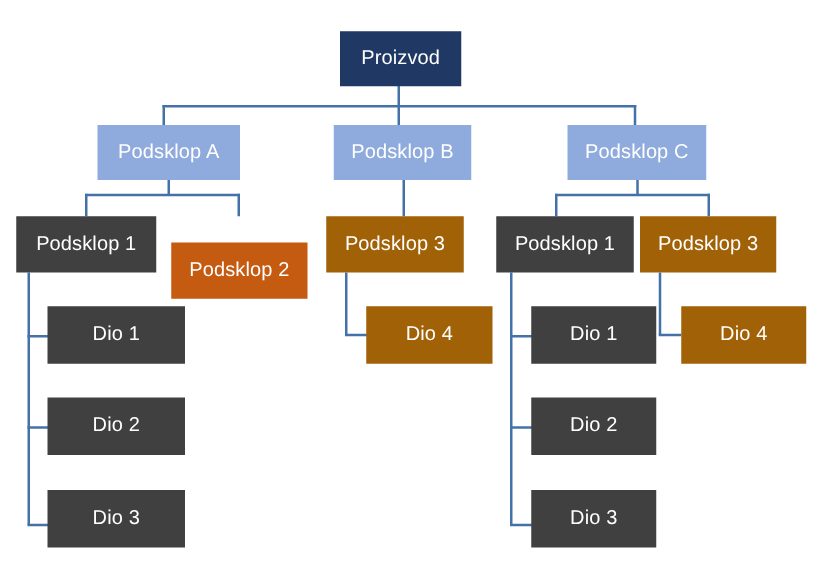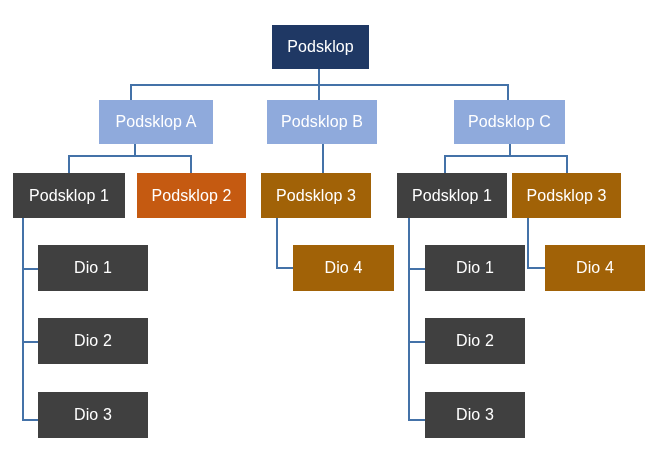--- a/index.html
+++ b/index.html
@@ -24,21 +24,21 @@
     color: #ffffff;
     font-size: 16px;
     line-height: 1;
     letter-spacing: 0.1px;
     white-space: nowrap;
     z-index: 2;
   }
   .node.root        { background: #1F3864; }
   .node.sub         { background: #8FAADC; }
   .node.peach       { background: #404040; }
-  .node.orange      { background: #C55A11; }
+  .node.orange      { background: #C55A11; margin-top: 21px; }
   .node.brown       { background: #a16207; }
   .conn {
     position: absolute;
     background: #4472A8;
     z-index: 1;
   }
   .conn.h { height: 2px; }
   .conn.v { width: 2px; }
 </style>
 </head>
@@ -76,24 +76,24 @@
 
   <div class="conn v" style="left:408px; top:218px; height:202px;"></div>
   <div class="conn h" style="left:408px; top:268px; width:18px;"></div>
   <div class="conn h" style="left:408px; top:341px; width:18px;"></div>
   <div class="conn h" style="left:408px; top:419px; width:18px;"></div>
 
   <div class="conn v" style="left:527px; top:218px; height:50px;"></div>
   <div class="conn h" style="left:527px; top:267px; width:18px;"></div>
 
   <div class="node root" style="left:272px; top:25px; width:97px; height:44px;">
-    <span>Podsklop</span>
+    <span>Proizvod</span>
   </div>
 
-  <div class="node sub" style="left:78px; top:100px; width:114px; height:44px;margin-left:21px;">
+  <div class="node sub" style="left:78px; top:100px; width:114px; height:44px;">
     <span>Podsklop A</span>
   </div>
   <div class="node sub" style="left:454px; top:100px; width:111px; height:44px;">
     <span>Podsklop C</span>
   </div>
   <div class="node sub" style="left:267px; top:100px; width:110px; height:44px;">
     <span>Podsklop B</span>
   </div>
 
   <div class="node peach" style="left:13px; top:173px; width:112px; height:45px;">

